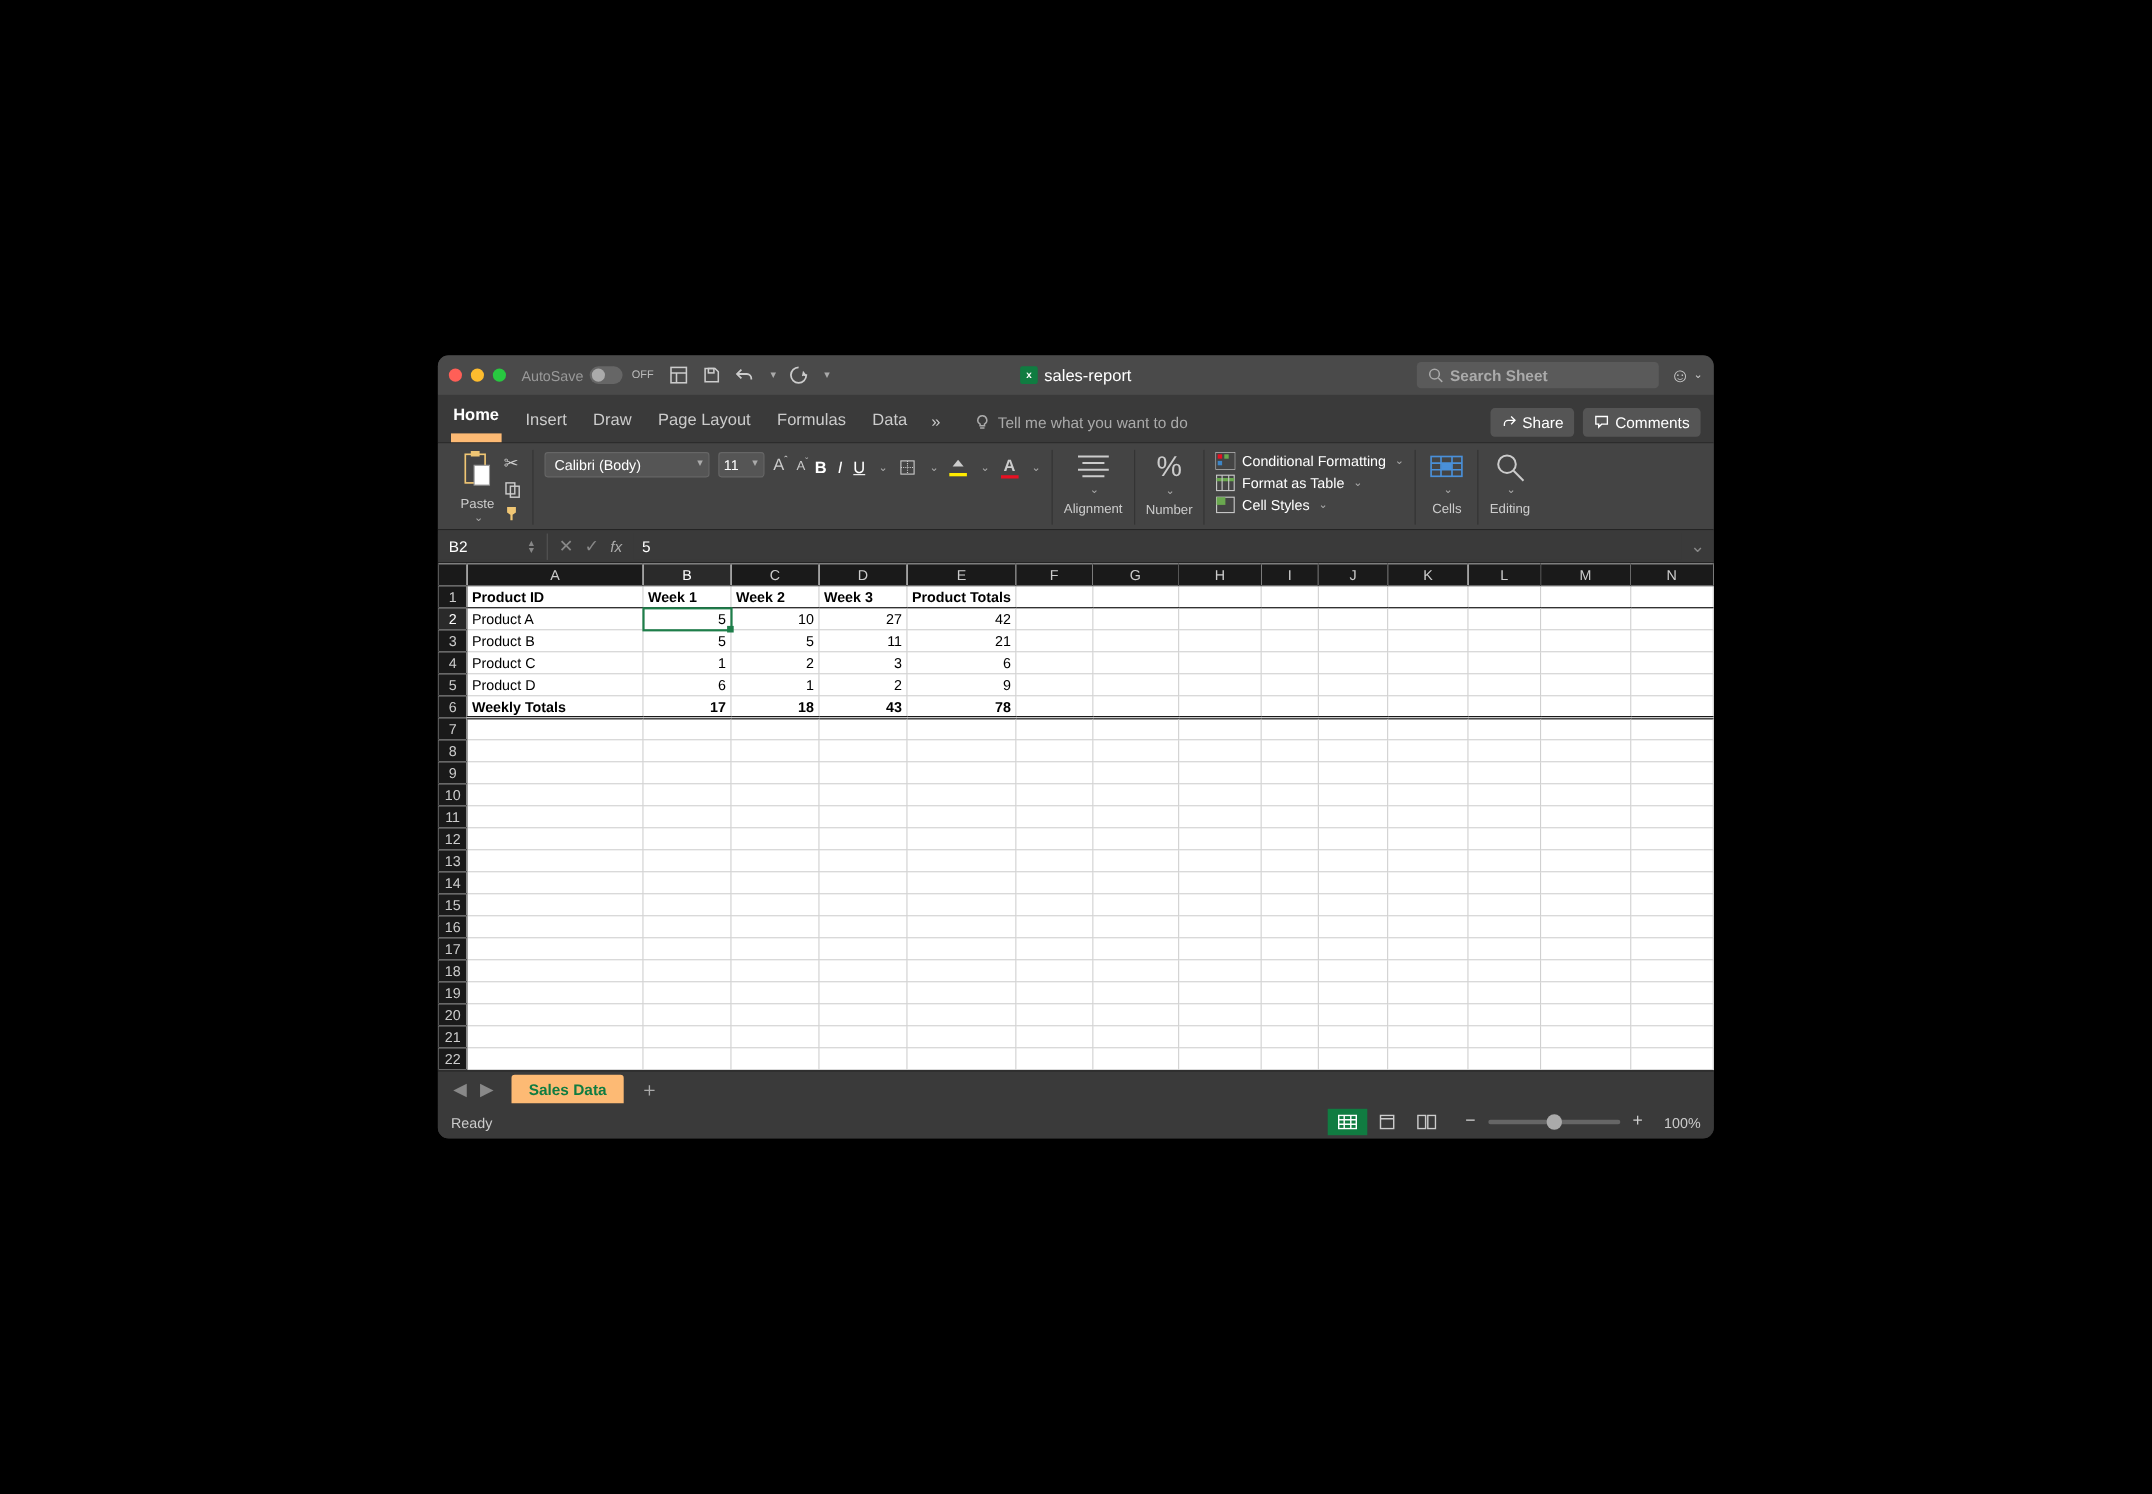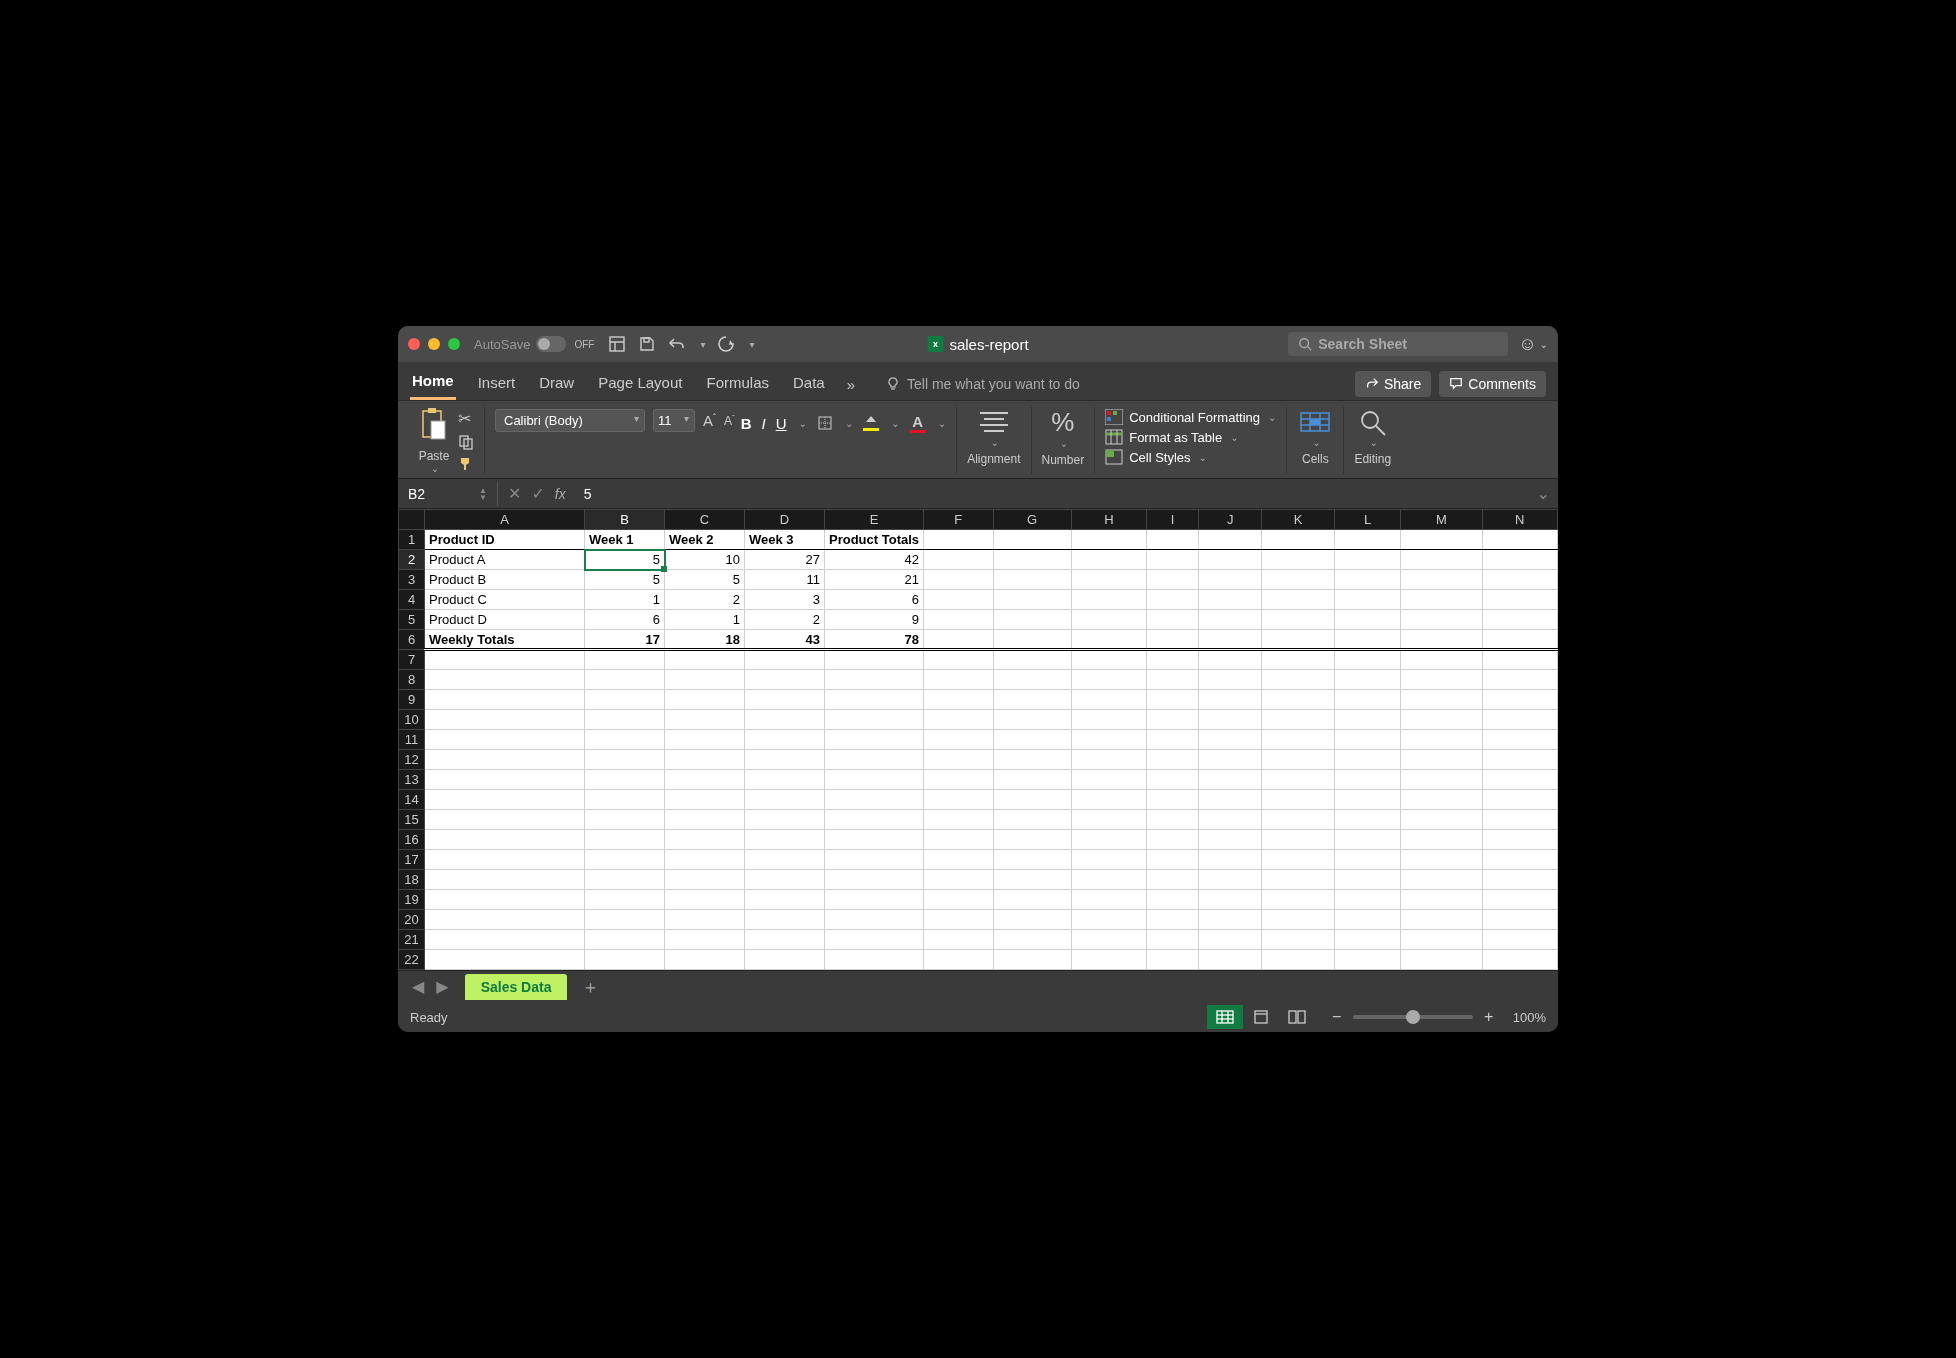--- a/index.html
+++ b/index.html
@@ -18,21 +18,21 @@
   .qat { display:flex; gap:12px; margin-left:14px; align-items:center;}
   .qat-btn { color:#ccc; cursor:pointer; }
   .doc-title { position:absolute; left:50%; transform:translateX(-50%); color:#fff; font-size:15px; display:flex; align-items:center; gap:6px;}
   .xicon{width:16px;height:16px;background:#107c41;color:#fff;font-size:9px;font-weight:bold;display:flex;align-items:center;justify-content:center;border-radius:2px;}
   .search-box { margin-left:auto; background:#5a5a5a; border-radius:4px; padding:4px 10px; width:220px; color:#aaa; font-size:14px; display:flex; align-items:center; gap:6px;font-weight:bold;}
   .smiley { margin-left:10px; color:#ccc; font-size:18px; cursor:pointer;}
   
   
   .ribbon-tabs { background:#3a3a3a; display:flex; align-items:center; padding:6px 12px 0; gap:20px; font-size:15px; color:#ccc; border-bottom:1px solid #2a2a2a;}
   .tab { padding:4px 2px 8px; cursor:pointer;}
-  .tab.active { color:#fff; font-weight:600; border-bottom:3px solid #fdba74;}
+  .tab.active { color:#fff; font-weight:600; border-bottom:8px solid #fdba74;}
   .tell-me { margin-left:10px; color:#aaa; font-size:14px; display:flex; align-items:center; gap:6px;}
   .tell-me svg{width:16px;height:16px;}
   .tab-right { margin-left:auto; display:flex; gap:8px;}
   .share-btn,.comments-btn{background:#555;border-radius:4px;padding:5px 10px;color:#fff;font-size:14px;cursor:pointer;display:flex;align-items:flex-start;gap:5px;}
   
   
   .ribbon { background:#444; display:flex; padding:6px 10px 4px; border-bottom:1px solid #222;}
   .ribbon-group{display:flex;flex-direction:column;align-items:center;padding:0 10px;border-right:1px solid #333;}
   .ribbon-group:last-child{border-right:none;}
   .rg-row{display:flex;align-items:center;gap:8px;}
@@ -75,21 +75,21 @@
   .sheet td.num{text-align:right;}
   .sheet td.selected{outline:2px solid #1e7e4a;outline-offset:-1px;position:relative;}
   .sheet td.selected::after{content:'';position:absolute;right:-3px;bottom:-3px;width:6px;height:6px;background:#1e7e4a;}
   .sheet tr.totals td{font-weight:bold;border-top:1px solid #000;border-bottom:3px double #000;}
   .sheet .hdr td{font-weight:bold;border-bottom:1px solid #000;}
   .colA{width:160px;} .colB,.colC,.colD{width:80px;} .colE{width:98px;}
   
   
   .sheet-tabs{background:#3a3a3a;display:flex;align-items:center;height:32px;padding:0 8px;border-top:1px solid #222;}
   .nav-arrow{color:#888;padding:0 6px;cursor:pointer;}
-  .sheet-tab{background:#bef264;color:#107c41;font-weight:600;padding:5px 16px;border-radius:3px 3px 0 0;margin-left:10px;font-size:14px;cursor:pointer;}
+  .sheet-tab{background:#fdba74;color:#107c41;font-weight:600;padding:5px 16px;border-radius:3px 3px 0 0;margin-left:10px;font-size:14px;cursor:pointer;}
   .add-sheet{color:#aaa;margin-left:14px;font-size:18px;cursor:pointer;}
   
   
   .status-bar{background:#3a3a3a;display:flex;align-items:center;height:30px;padding:0 12px;color:#ccc;font-size:13px;}
   .status-bar .views{margin-left:auto;display:flex;gap:0;}
   .view-btn{width:36px;height:24px;display:flex;align-items:center;justify-content:center;cursor:pointer;color:#ccc;}
   .view-btn.active{background:#107c41;color:#fff;}
   .zoom-ctrl{display:flex;align-items:center;gap:8px;margin-left:14px;}
   .zoom-slider{width:120px;height:4px;background:#666;position:relative;border-radius:2px;}
   .zoom-slider::after{content:'';position:absolute;left:50%;top:-5px;width:14px;height:14px;border-radius:50%;background:#aaa;transform:translateX(-50%);}

